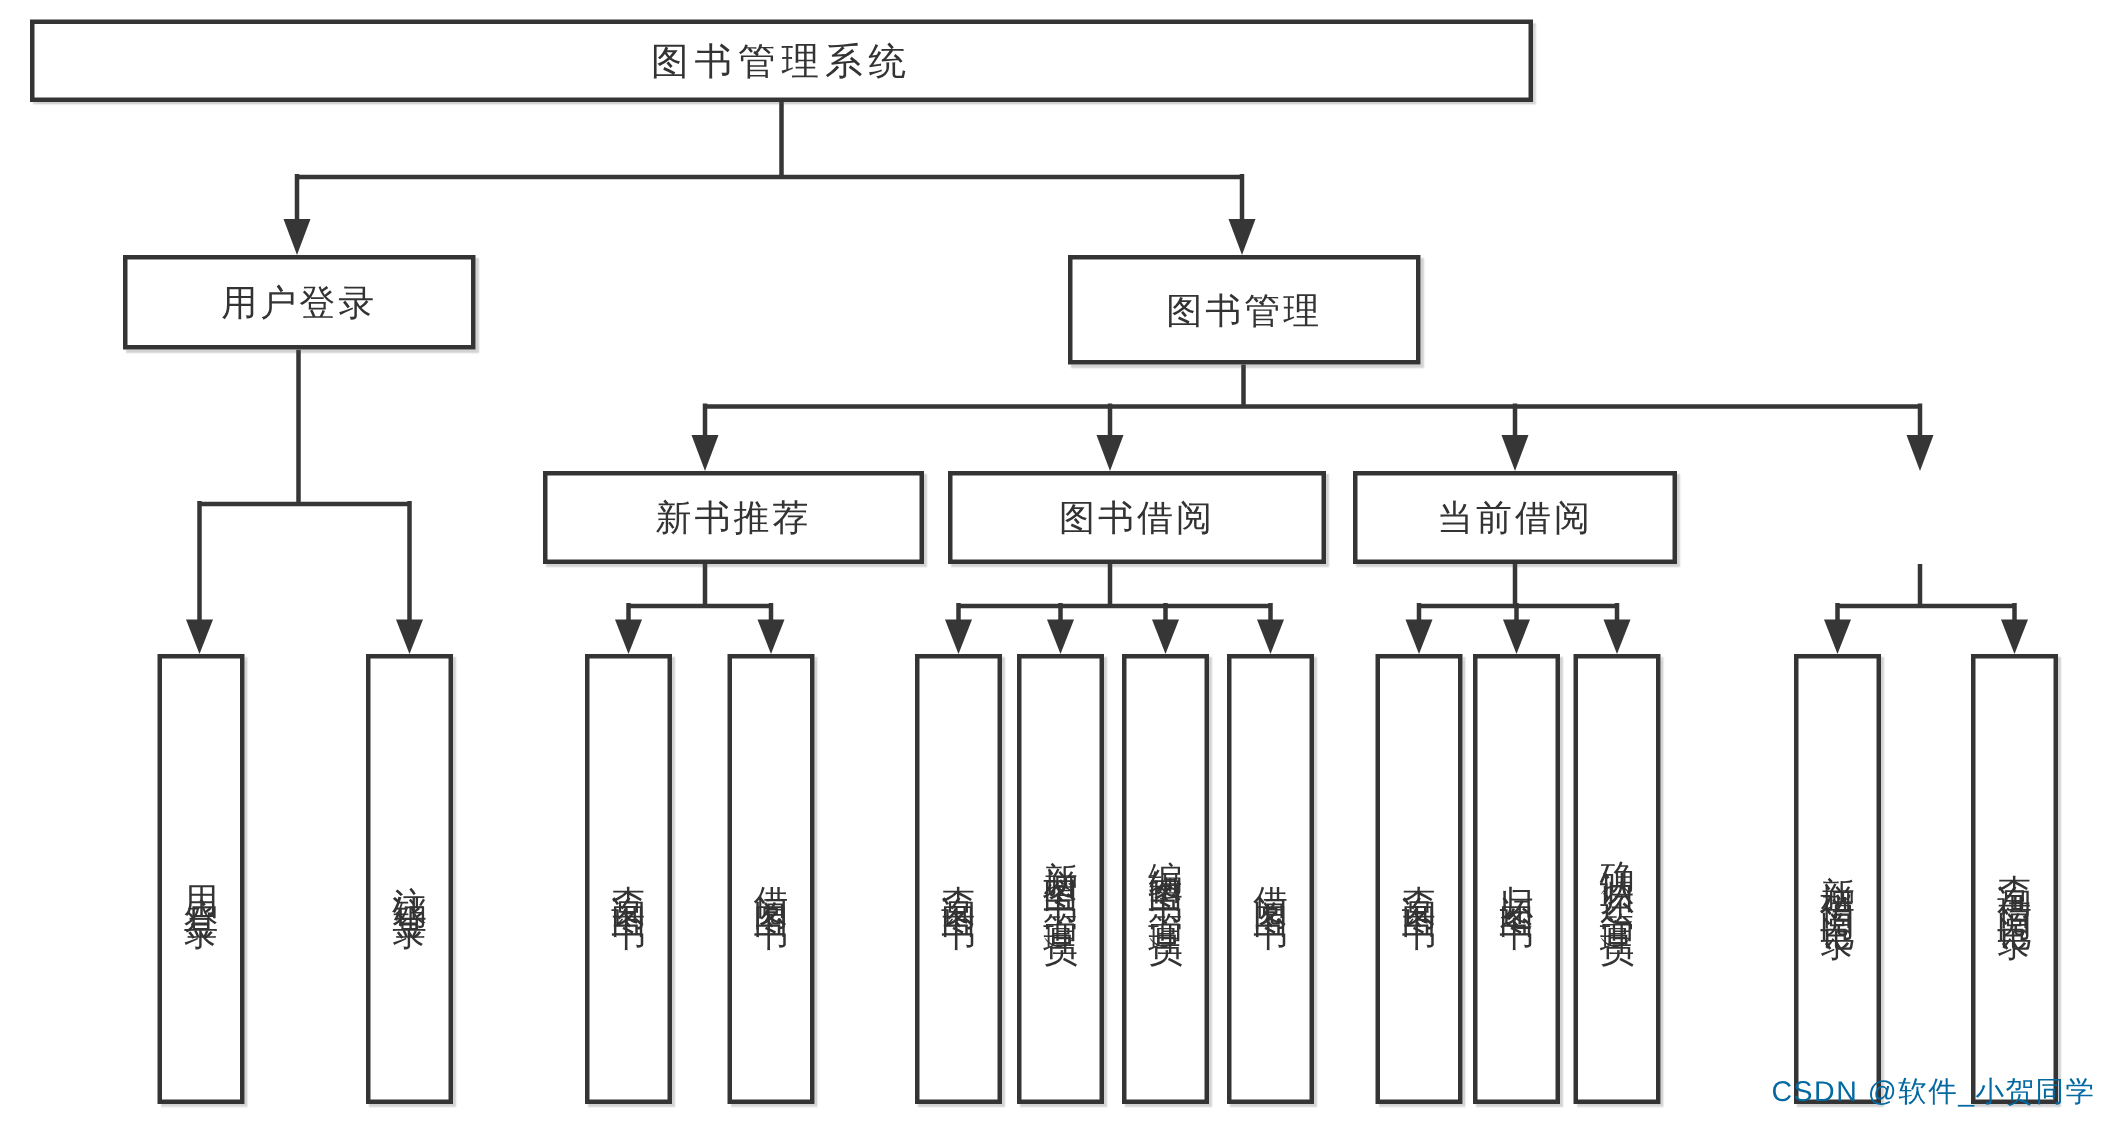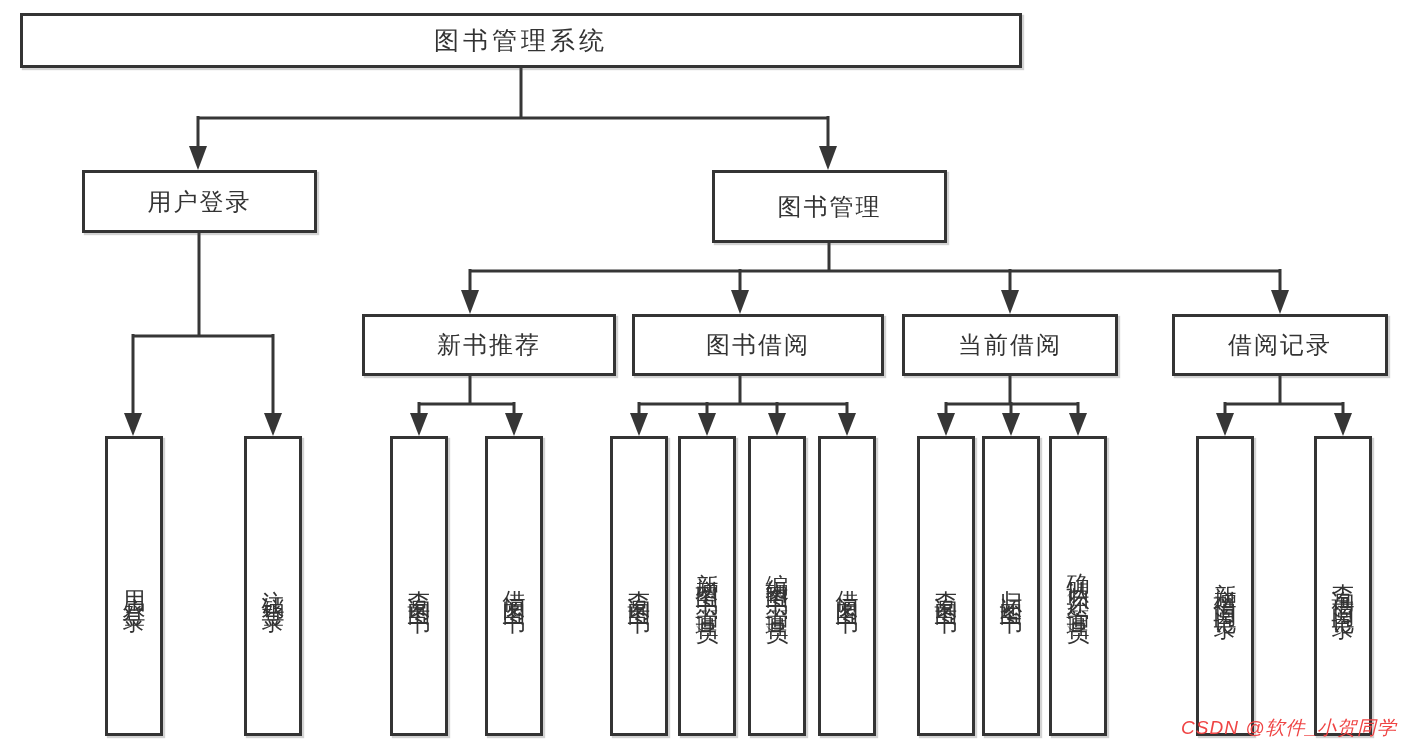--- a/index.html
+++ b/index.html
@@ -36,23 +36,22 @@
     letter-spacing: 7px;
     white-space: normal;
     line-height: 1;
   }
   .watermark {
     position: absolute;
     right: 8px;
     bottom: 6px;
     font-size: 19px;
     letter-spacing: 1px;
-    color: #ef4444;
+    color: #0369a1;
     white-space: nowrap;
-    font-style: italic;
   }
 </style>
 </head>
 <body>
 
 <div class="stage">
 
   <svg class="wires" viewBox="0 0 1405 747" aria-hidden="true">
 
     <path class="wire" d="M521 68 V118 M198 118 H828 M198 116 V148 M828 116 V148"></path>
@@ -102,23 +101,20 @@
 
   <div class="node node-h" style="left:362px; top:314px; width:254px; height:62px;">
     <span>新书推荐</span>
   </div>
   <div class="node node-h" style="left:632px; top:314px; width:252px; height:62px;">
     <span>图书借阅</span>
   </div>
   <div class="node node-h" style="left:902px; top:314px; width:216px; height:62px;">
     <span>当前借阅</span>
   </div>
-  <div class="node node-h" style="left:1172px; top:314px; width:216px; height:62px;">
-    <span>借阅记录</span>
-  </div>
 
   <div class="node leaf" style="left:105px; top:436px; width:58px; height:300px;">
     <span>用户登录</span>
   </div>
   <div class="node leaf" style="left:244px; top:436px; width:58px; height:300px;">
     <span>注销登录</span>
   </div>
   <div class="node leaf" style="left:390px; top:436px; width:58px; height:300px;">
     <span>查询图书</span>
   </div>

